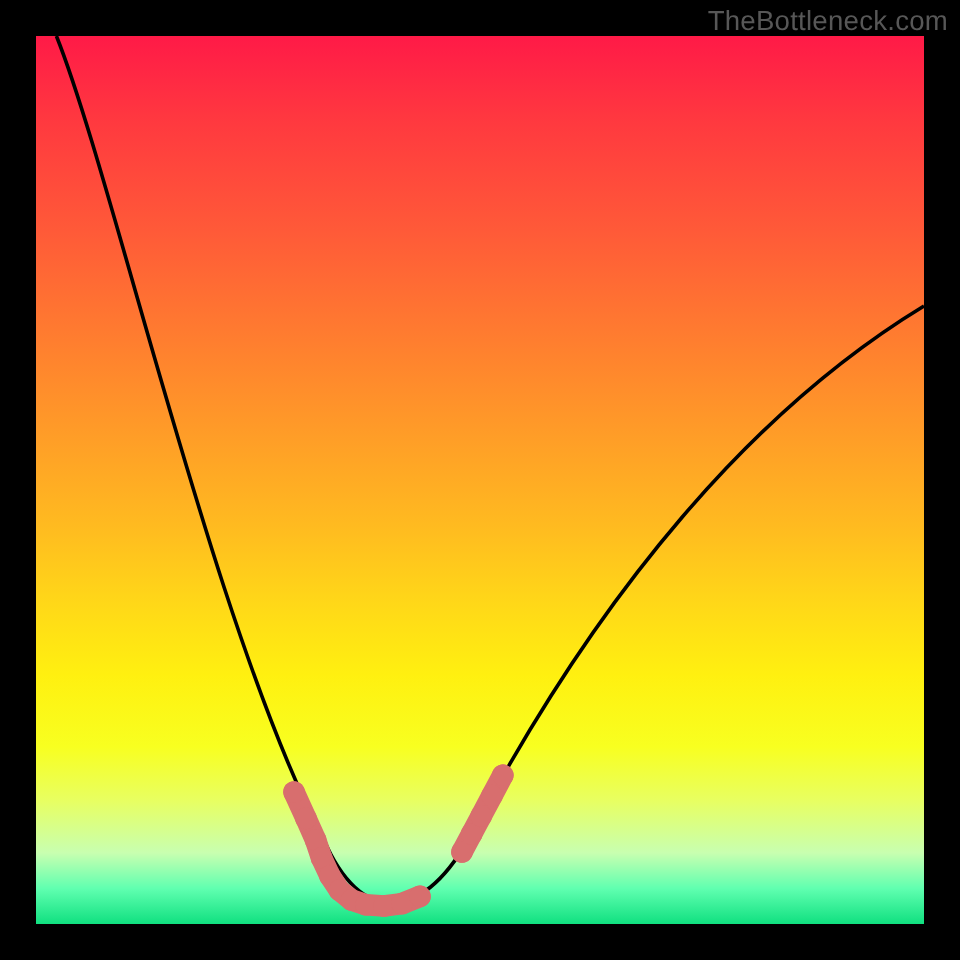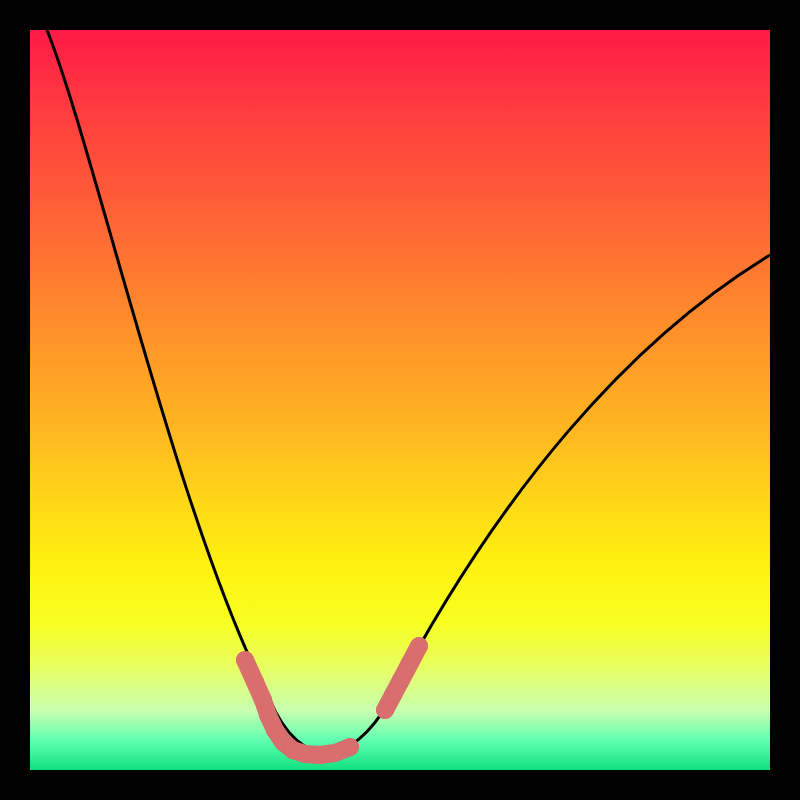--- a/index.html
+++ b/index.html
@@ -56,20 +56,21 @@
     top: 0;
     width: 740px;
     height: 740px;
     overflow: visible;
   }
 </style>
 </head>
 <body>
 
 <div class="frame">
+  <div class="watermark">TheBottleneck.com</div>
   <div class="plot">
     <svg class="curve" viewBox="0 0 740 740">
       <path id="main-curve" fill="none" stroke="#000000" stroke-width="3" d="M 17 0 C 65 120, 150 500, 240 670 C 270 740, 320 740, 360 670 C 470 460, 600 310, 740 225"></path>
       <g id="emph-left">
           <path d="M 215 630 L 225 652 L 233 670 L 238 685 L 245 700 L 253 712 L 263 720 L 275 724 L 290 725 L 305 723 L 320 717" fill="none" stroke="#d86e6e" stroke-width="18" stroke-linecap="round" stroke-linejoin="round"></path>
           <circle cx="215" cy="630" r="9" fill="#d86e6e"></circle>
           <circle cx="225" cy="652" r="9" fill="#d86e6e"></circle>
           <circle cx="233" cy="670" r="9" fill="#d86e6e"></circle>
           <circle cx="238" cy="685" r="9" fill="#d86e6e"></circle>
           <circle cx="245" cy="700" r="9" fill="#d86e6e"></circle>

